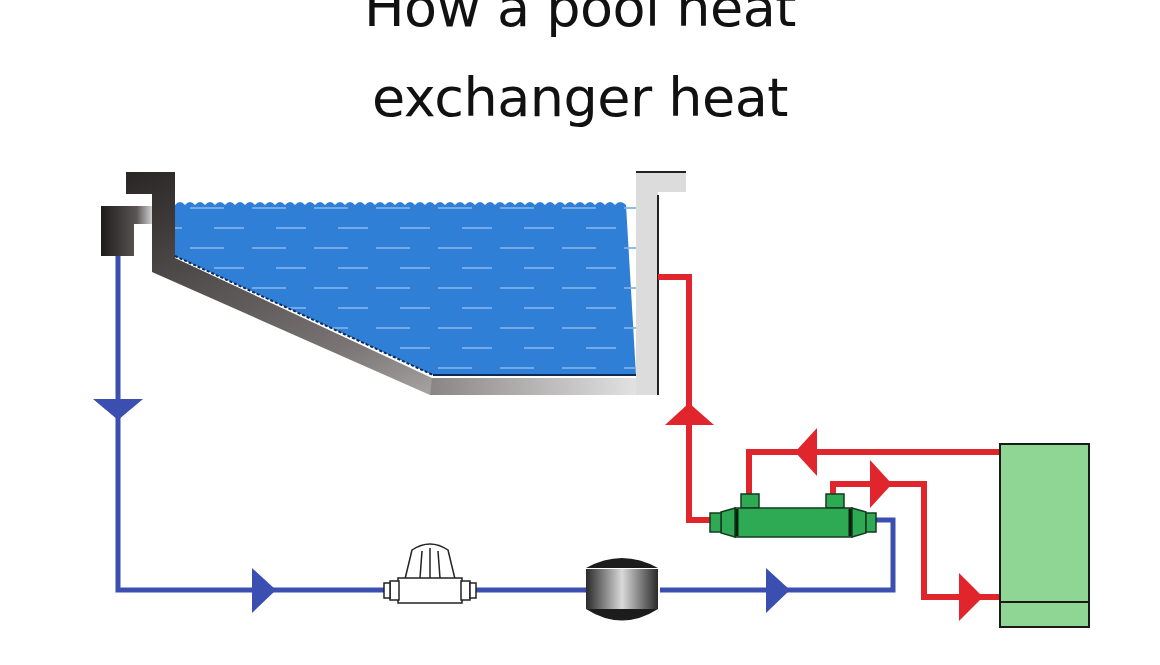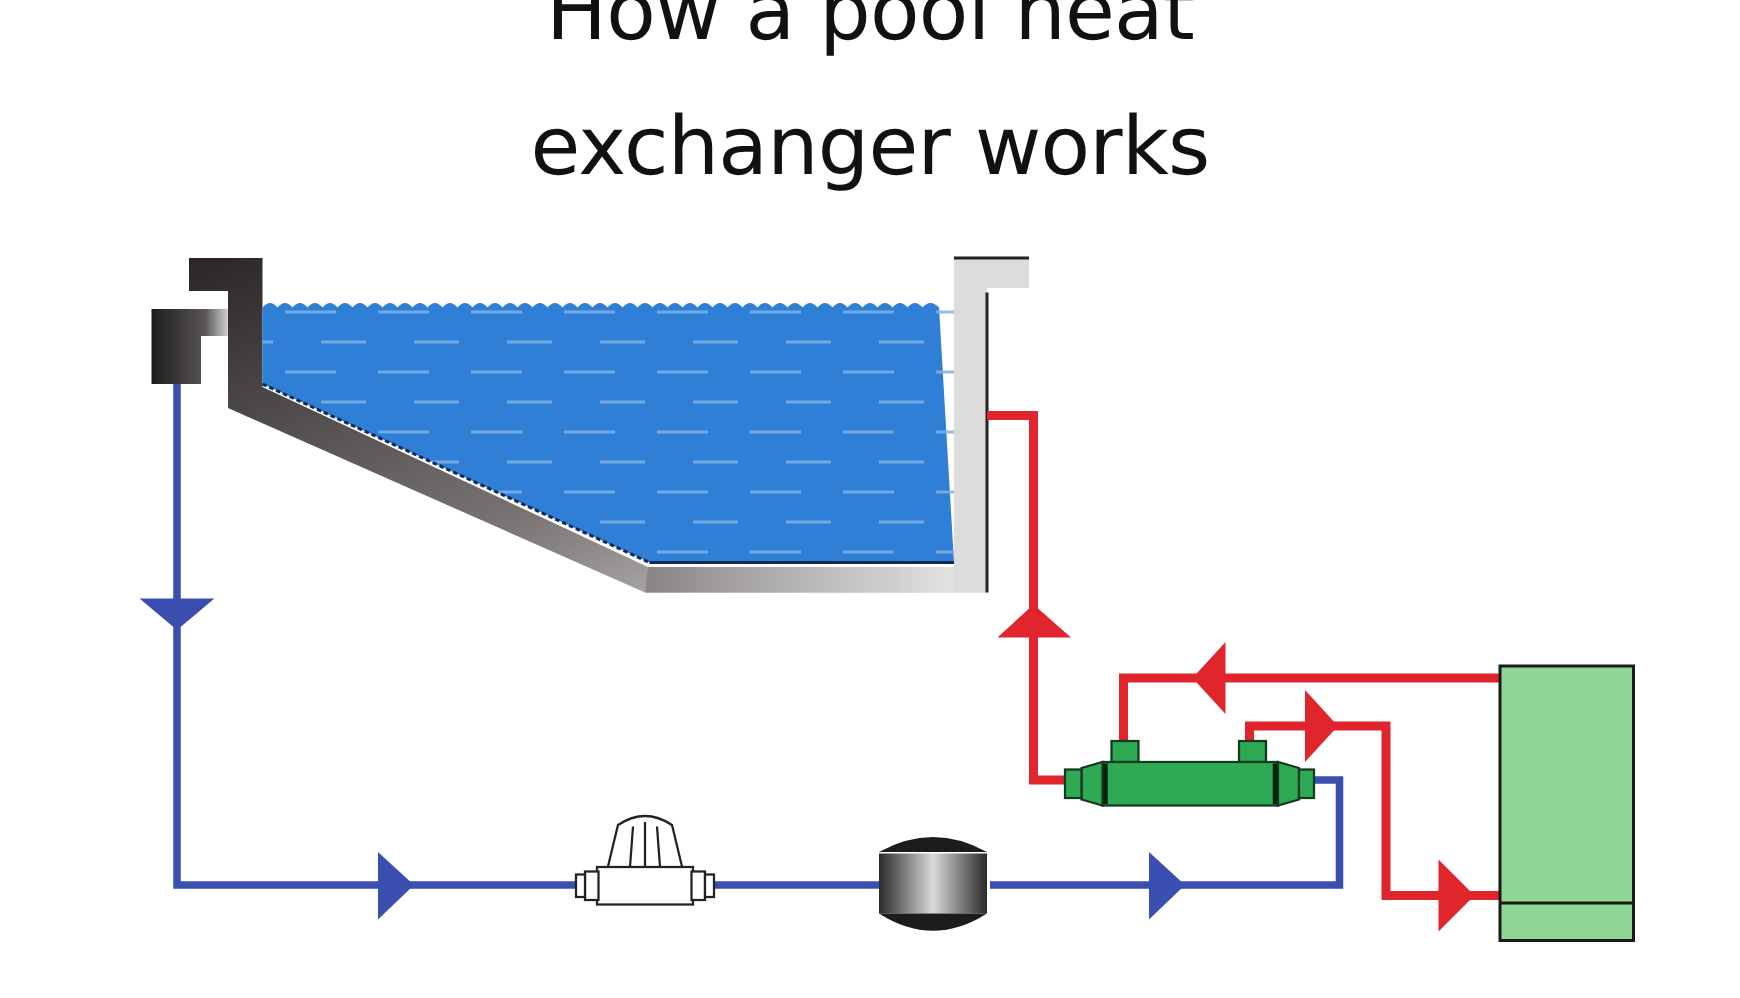--- a/index.html
+++ b/index.html
@@ -10,21 +10,21 @@
     line-height: 60px;
   }
   .title.l1 { top: -22px; }
   .title.l2 { top: 68px; }
   svg.diagram { position: absolute; left: 0; top: 0; }
 </style>
 </head>
 <body>
 
 <div class="title l1">How a pool heat</div>
-<div class="title l2">exchanger works</div>
+<div class="title l2">exchanger heat</div>
 
 <svg class="diagram" width="1160" height="665" viewBox="0 0 1160 665" xmlns="http://www.w3.org/2000/svg">
   <defs>
     <linearGradient id="wallGrad" x1="0" y1="0" x2="1" y2="1">
       <stop offset="0" stop-color="#2a2626"></stop>
       <stop offset="0.6" stop-color="#7a7474"></stop>
       <stop offset="1" stop-color="#d8d8d8"></stop>
     </linearGradient>
     <linearGradient id="floorGrad" x1="0" y1="0" x2="1" y2="0">
       <stop offset="0" stop-color="#8a8585"></stop>

